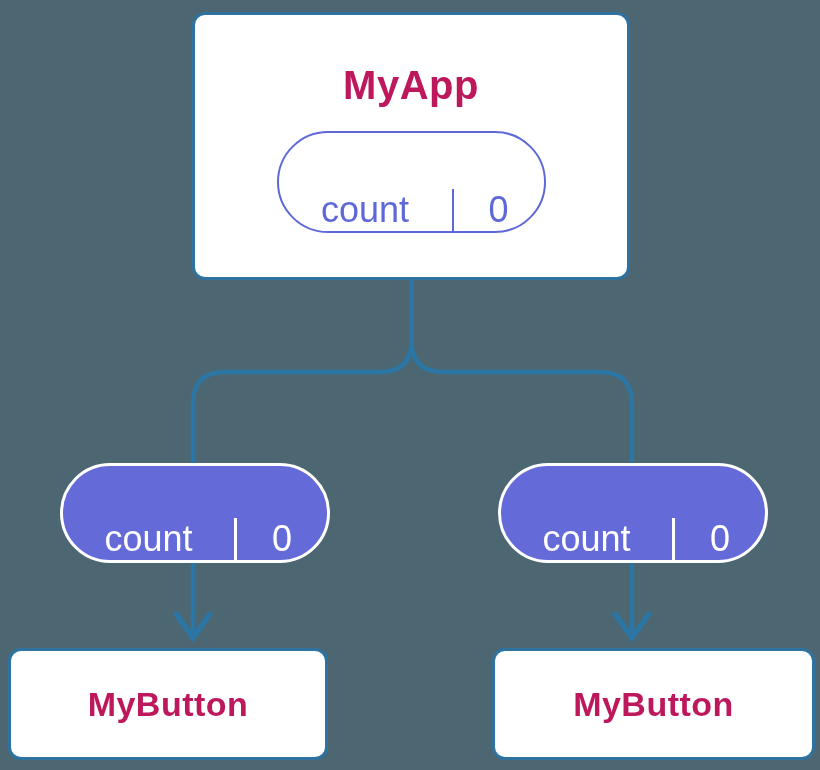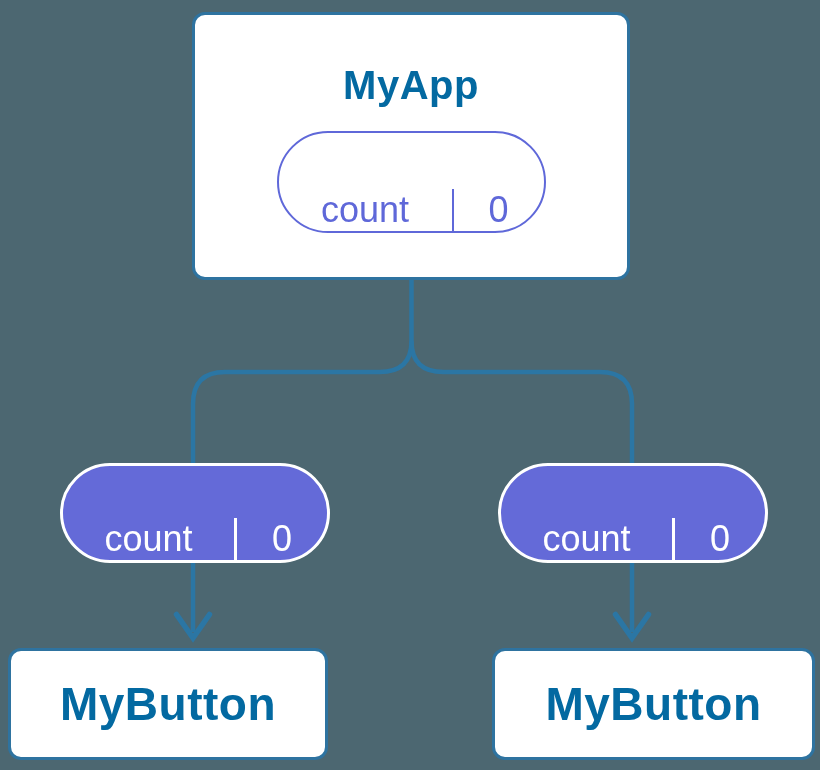--- a/index.html
+++ b/index.html
@@ -39,33 +39,33 @@
     height: 268px;
     display: flex;
     flex-direction: column;
     align-items: center;
     padding-top: 50px;
   }
   .card-title {
     font-size: 40px;
     line-height: 40px;
     font-weight: 600;
-    color: #0369a1;
+    color: #be185d;
     letter-spacing: 0.5px;
   }
   .card-child {
     top: 648px;
     height: 112px;
     display: flex;
     align-items: center;
     justify-content: center;
   }
   .card-child-left  { left: 8px;   width: 320px; }
   .card-child-right { left: 492px; width: 323px; }
-  .card-child .card-title { font-size: 46px; }
+  .card-child .card-title { font-size: 34px; }
 
   
   .pill {
     display: flex;
     box-sizing: border-box;
     align-items: flex-end;
   }
   .pill-name, .pill-value {
     display: flex;
     align-items: center;

